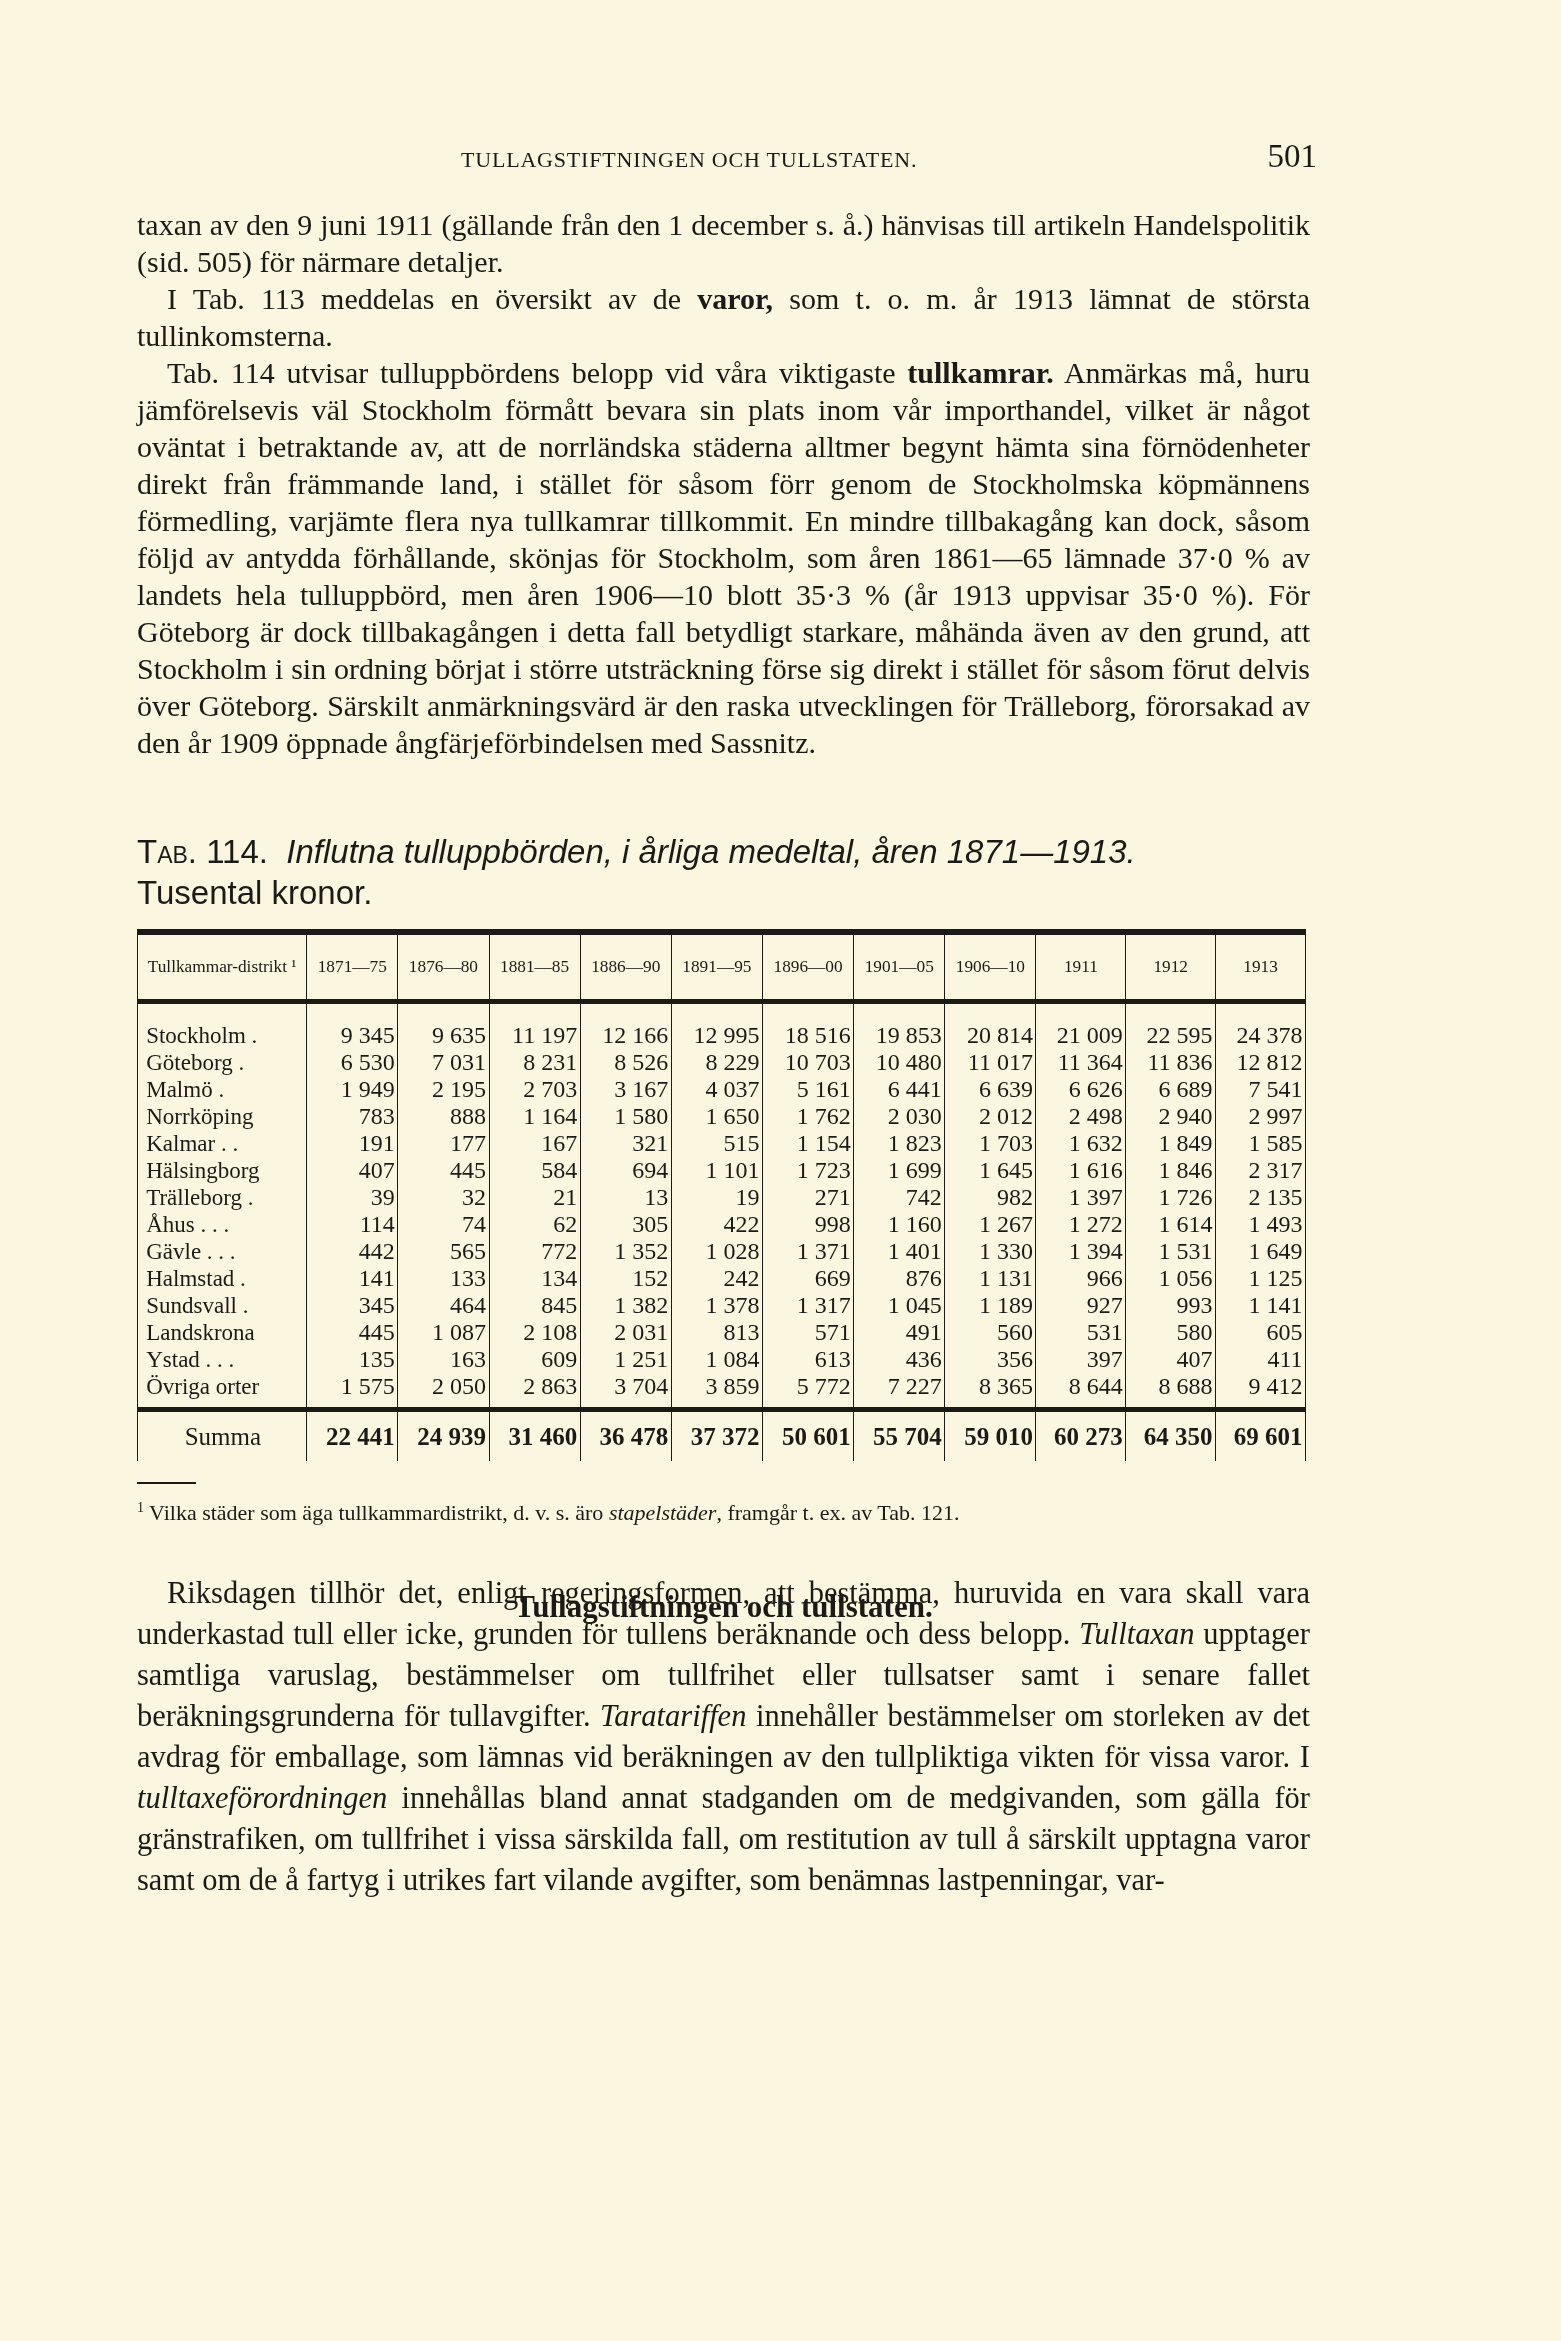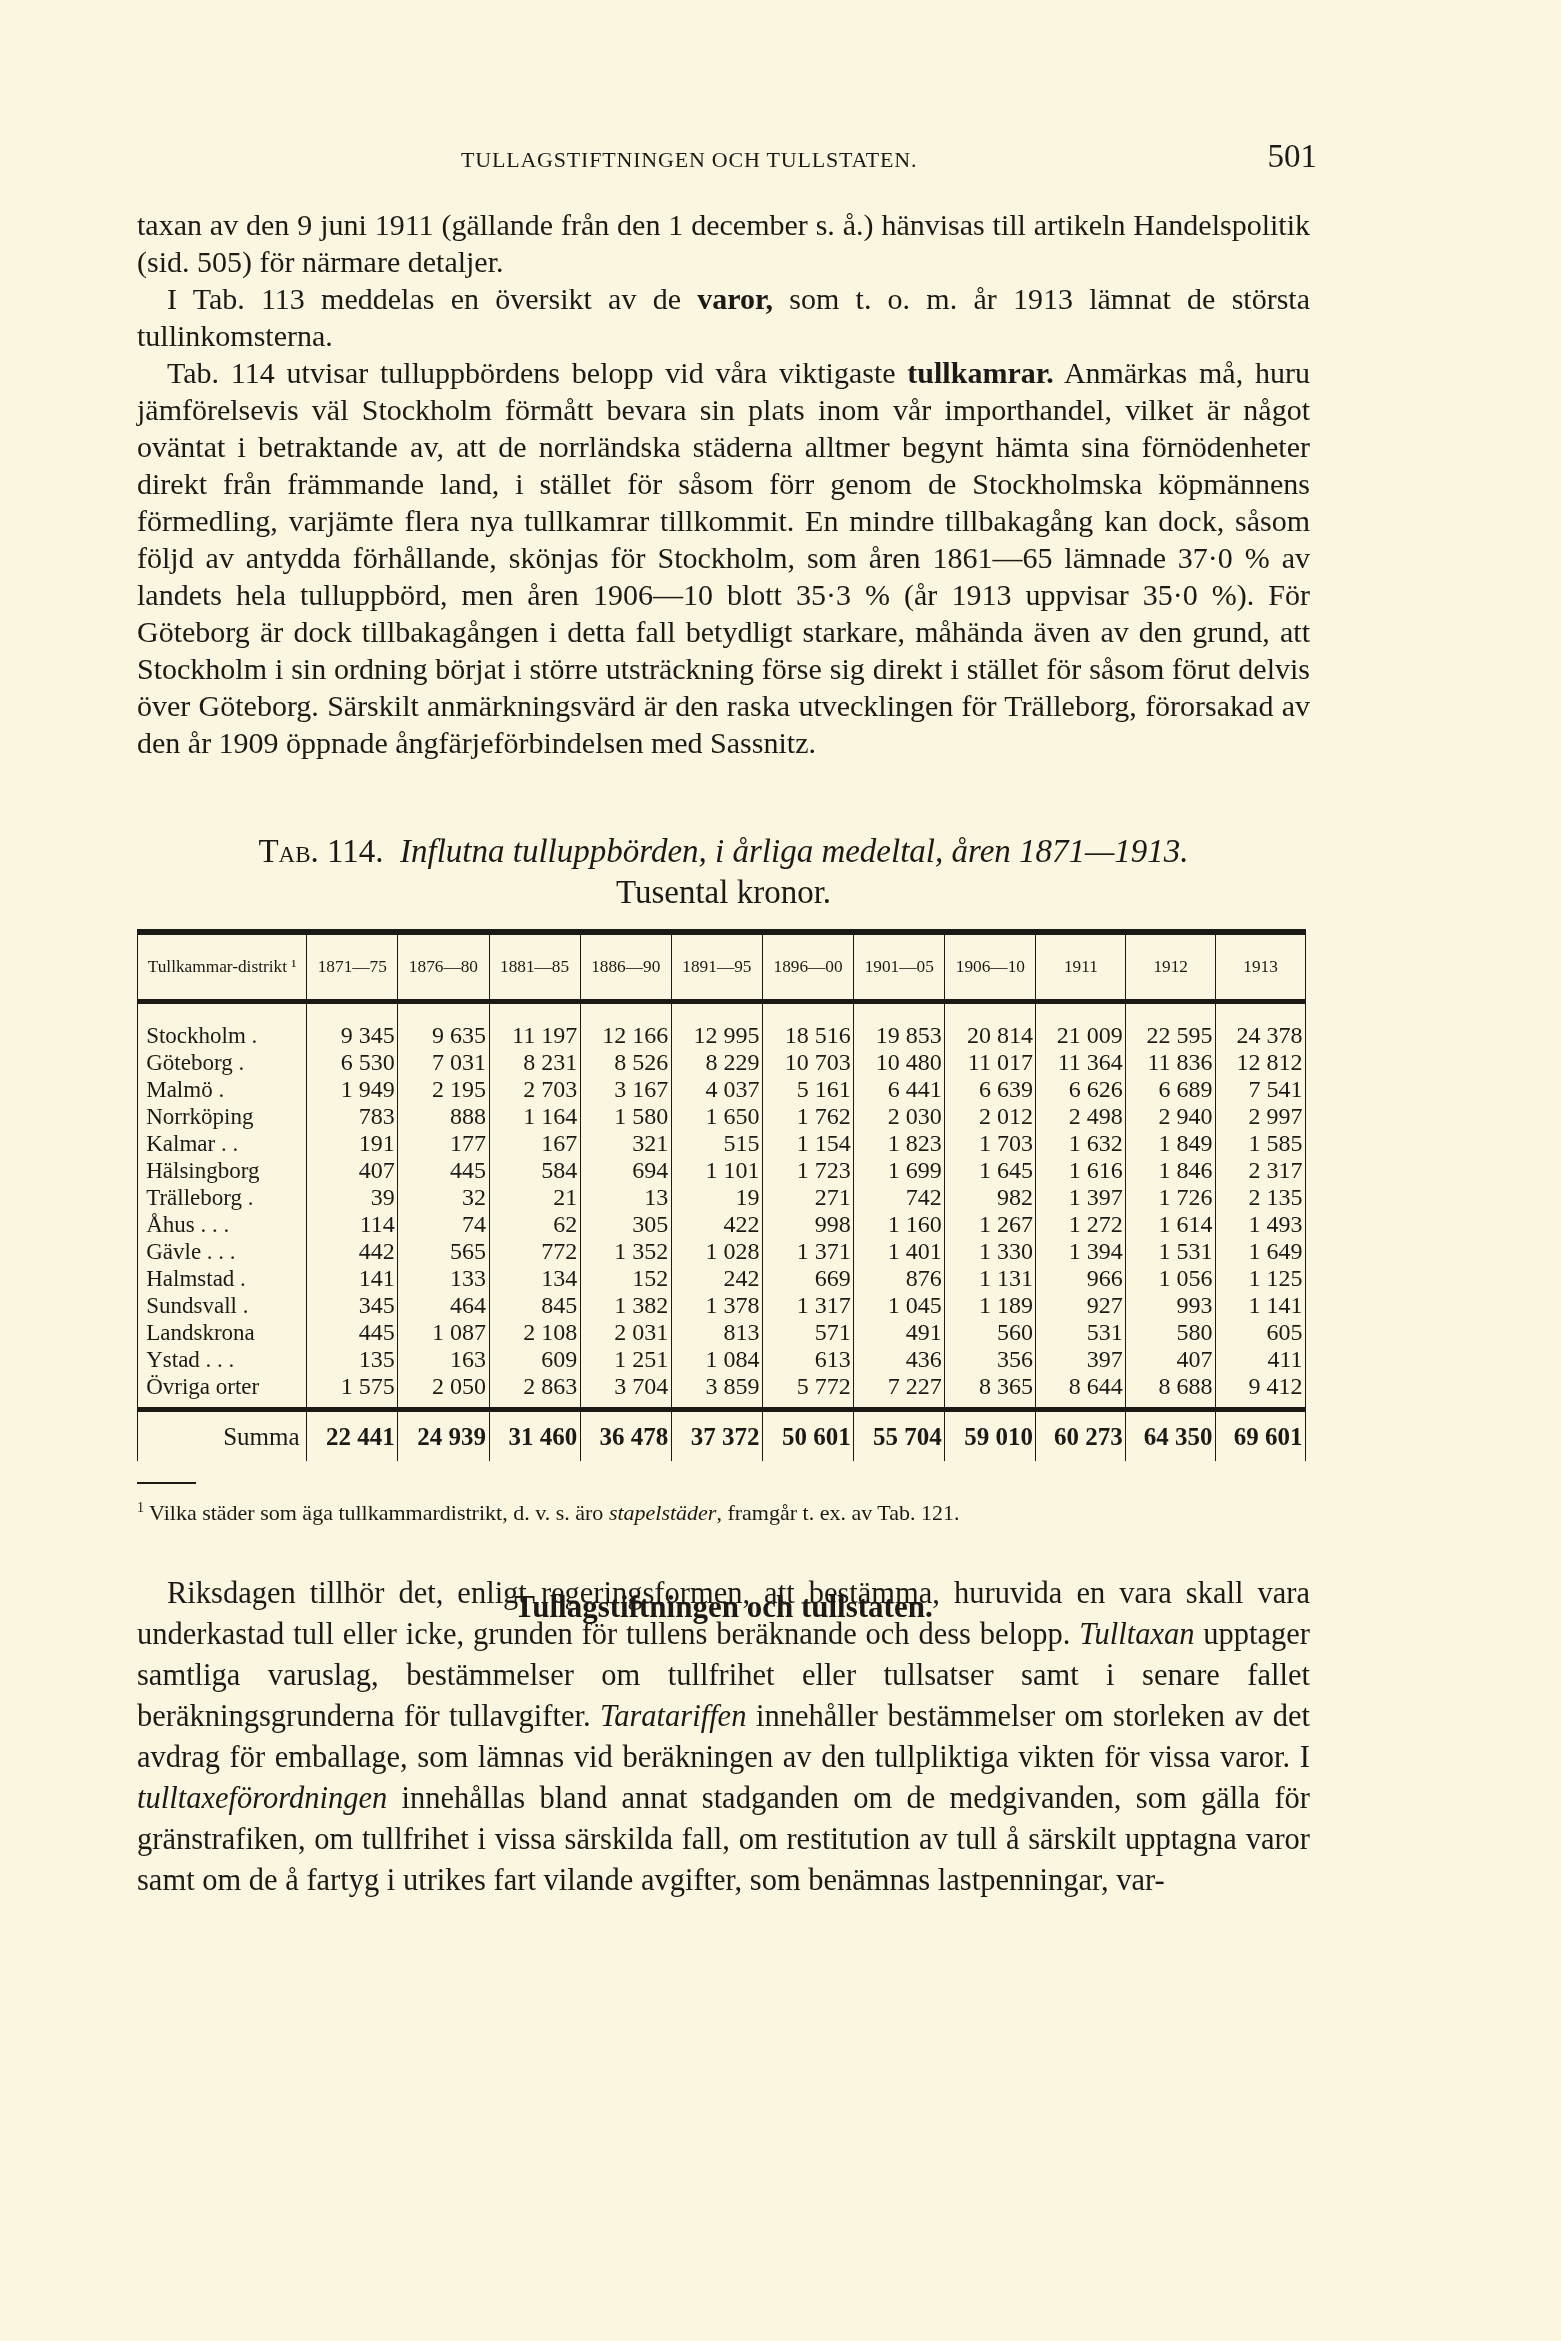--- a/index.html
+++ b/index.html
@@ -22,22 +22,22 @@
     position: absolute; left: 137px; width: 1173px;
     font-family: "Liberation Serif", serif; font-size: 30px; line-height: 37px;
     text-align: justify;
   }
   .text-block p { margin: 0; text-indent: 30px; }
   .text-block p.noindent { text-indent: 0; }
   .intro { top: 206px; }
   .bold { font-weight: bold; }
   .ital { font-style: italic; }
   .table-caption {
-    position: absolute; top: 831px; left: 137px; width: 1173px; text-align: center;
-    font-family: Liberation Serif, serif; font-size: 33px; line-height: 41px;
+    position: absolute; top: 831px; left: 137px; width: 1173px; 
+    font-family: Liberation Sans, sans-serif; font-size: 33px; line-height: 41px;
   }
   .table-caption .tab-label { font-variant: small-caps; }
   .table-caption .title { font-style: italic; }
   .table-wrap { position: absolute; top: 929px; left: 137px; width: 1169px; }
   table.data {
     border-collapse: collapse; width: 1169px;
     font-family: "Liberation Serif", serif; font-size: 24px;
     border-top: 5px double #1c1a16;
     border-top: 6.6px solid #1c1a16;
   }
@@ -51,21 +51,21 @@
   table.data td {
     border-left: 1.2px solid #1c1a16; text-align: right; padding: 0 2.5px 0 0;
     height: 27px; line-height: 27px; white-space: nowrap;
   }
   table.data td.name { text-align: left; padding-left: 8.2px; font-size: 23px; }
   table.data tr.first td { padding-top: 18px; }
   table.data tr.last-before-sum td { padding-bottom: 6.6px; }
   table.data tr.sum td {
     font-weight: bold; border-top: 5.8px solid #1c1a16; height: 49px; font-size: 25px;
   }
-  table.data tr.sum td.name { font-weight: normal; text-align: right; padding-right: 6.6px; }
+  table.data tr.sum td.name { font-weight: normal; text-align: center; padding-right: 6.6px; }
   table.data td:last-child, table.data th:last-child { border-right: 1.2px solid #1c1a16; }
   .footnote-rule { position: absolute; top: 1482px; left: 137px; width: 59px; height: 1.6px; background: #1c1a16; }
   .footnote {
     position: absolute; top: 1494px; left: 137px; width: 1169px;
     font-family: "Liberation Serif", serif; font-size: 22px; line-height: 27px; text-align: justify;
   }
   .footnote sup { font-size: 14px; }
   .section-heading {
     position: absolute; top: 1589px; left: 137px; width: 1173px; text-align: center;
     font-family: "Liberation Serif", serif; font-weight: bold; font-size: 31px;

